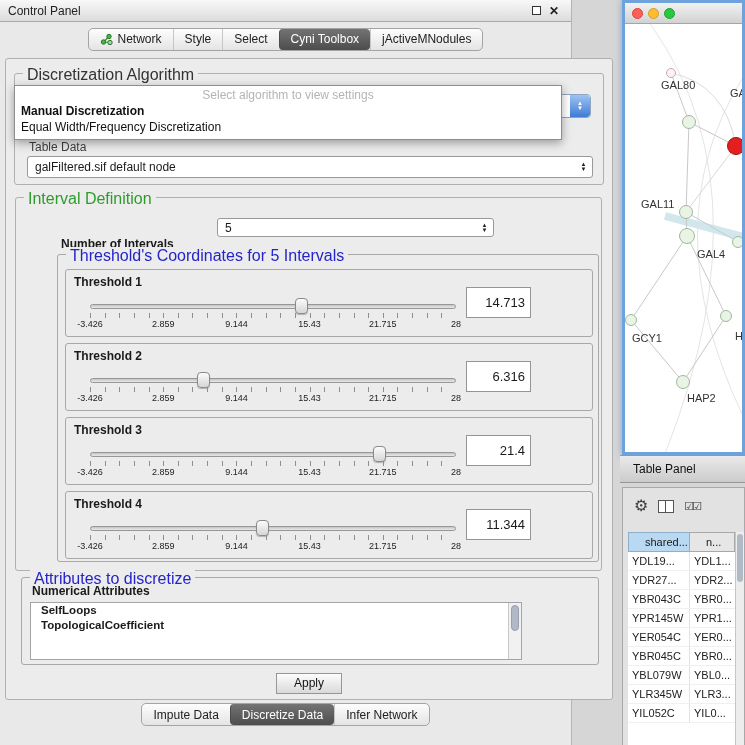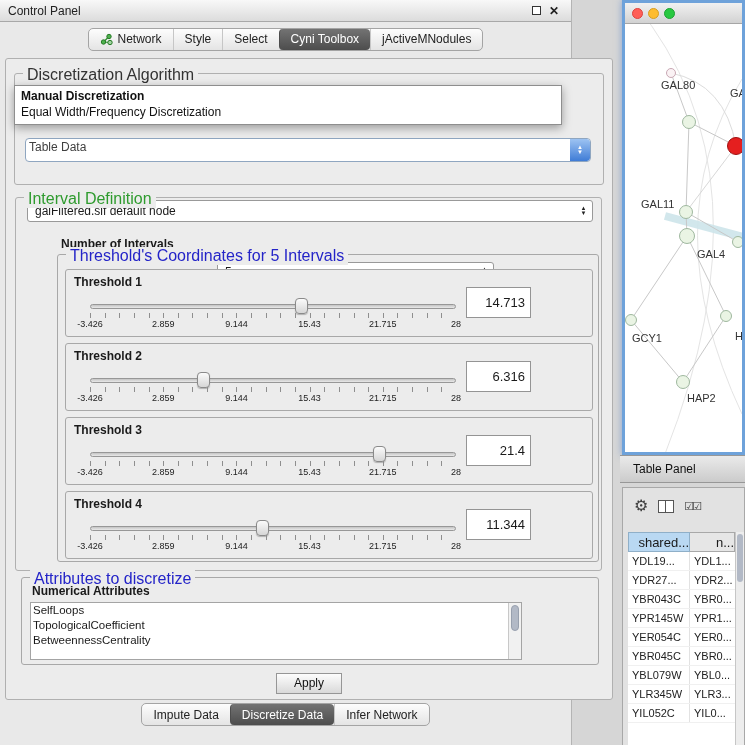--- a/index.html
+++ b/index.html
@@ -21,21 +21,21 @@
 
   .main-panel{position:absolute;left:5px;top:58px;width:608px;height:642px;background:#ececec;border:1px solid #b0b0b0;border-radius:3px;}
 
   .group{position:absolute;border:1px solid #b0b0b0;border-radius:3px;}
   .legend{position:absolute;top:-8px;left:8px;background:#ececec;padding:0 4px;font-size:16px;color:#333;white-space:nowrap;}
   .legend.green{color:#2e9b2e;}
   .legend.blue{color:#2424c8;}
 
   
   .algo-group{left:8px;top:14px;width:590px;height:112px;}
-  .combo{position:absolute;background:#fff;border:1px solid #999;border-radius:3px;display:flex;align-items:center;font-size:12px;overflow:hidden;margin-top:44px;}
+  .combo{position:absolute;background:#fff;border:1px solid #999;border-radius:3px;display:flex;align-items:center;font-size:12px;overflow:hidden;}
   .combo .val{flex:1;padding-left:7px;white-space:nowrap;overflow:hidden;}
   .combo .arrows{width:15px;display:flex;flex-direction:column;align-items:center;justify-content:center;color:#222;font-size:6px;line-height:5px;padding-right:2px;}
   .algo-combo{left:10px;top:20px;width:566px;height:24px;border-color:#8fa6c0;border-radius:4px;}
   .algo-combo .stepper{width:20px;height:100%;border-radius:0 3px 3px 0;background:linear-gradient(#9dc3f2,#3f7cd6);display:flex;flex-direction:column;align-items:center;justify-content:center;color:#fff;font-size:6px;line-height:5px;}
   .td-label{position:absolute;left:14px;top:66px;font-size:12px;color:#404040;}
   .td-combo{left:12px;top:82px;width:566px;height:22px;}
 
   
   .algo-dropdown{position:absolute;left:8px;top:26px;width:548px;background:#fff;border:1px solid #8e8e8e;box-shadow:0 3px 9px rgba(0,0,0,.35);z-index:40;padding:2px 0 4px;}
   .dd-prompt{text-align:center;color:#b4b4b4;font-size:12px;height:15px;line-height:15px;}
@@ -54,21 +54,21 @@
   .track{position:absolute;left:0;right:0;top:8px;height:5px;background:linear-gradient(#c4c4c4,#e9e9e9);border:1px solid #979797;border-radius:3px;}
   .thumb{position:absolute;top:2px;width:13px;height:16px;background:linear-gradient(#fbfbfb,#d6d6d6);border:1px solid #8a8a8a;border-radius:4px;box-shadow:0 1px 1px rgba(0,0,0,.25);}
   .ticks{position:absolute;left:0;right:0;top:17px;height:5px;background-image:repeating-linear-gradient(90deg,#8e8e8e 0 1px,transparent 1px 14.64px);}
   .scale{position:absolute;left:0;right:0;top:23px;height:11px;}
   .scale span{position:absolute;transform:translateX(-50%);font-size:9px;color:#222;white-space:nowrap;}
 
   
   .attr-group{left:15px;top:518px;width:578px;height:88px;border-color:#a8a8a8;}
   .attr-list-label{position:absolute;left:10px;top:6px;font-weight:bold;font-size:12px;}
   .attr-list{position:absolute;left:8px;top:24px;width:492px;height:58px;background:#fff;border:1px solid #a4a4a4;overflow:hidden;}
-  .attr-item{font-size:11.5px;line-height:15px;padding-left:2px;white-space:nowrap;}
+  .attr-item{font-size:11.5px;line-height:15px;padding-left:10px;white-space:nowrap;font-weight:bold;}
   .attr-scroll{position:absolute;right:0;top:0;bottom:0;width:13px;background:#f1f1f1;border-left:1px solid #c8c8c8;}
   .attr-scroll .sthumb{position:absolute;left:2px;top:2px;width:8px;height:26px;background:#b2b9c6;border-radius:4px;border:1px solid #98a0ae;}
 
   .apply-btn{position:absolute;left:50%;top:614px;transform:translateX(-50%);width:66px;height:21px;border:1px solid #969696;border-radius:0;background:linear-gradient(#fdfdfd,#d9d9d9);font-size:12px;color:#111;text-align:center;line-height:19px;font-family:"Liberation Sans",sans-serif;}
 
   .bottom-tabbar{position:absolute;left:0;top:703px;width:100%;display:flex;justify-content:center;}
 
   
   .right-panel{position:absolute;left:620px;top:0;width:125px;height:745px;background:#d6d6d6;}
   .net-window{position:absolute;left:2px;top:0;width:123px;height:455px;border:3px solid #6ea2da;background:#e6e6e6;box-shadow:0 0 7px rgba(70,120,200,.55);}
@@ -84,21 +84,21 @@
 
   .tp-header{position:absolute;left:0;top:455px;width:125px;height:28px;background:linear-gradient(#eaeaea,#cbcbcb);border-top:1px solid #979797;border-bottom:1px solid #979797;display:flex;align-items:center;padding-left:13px;font-size:12px;color:#111;}
 
   .table-window{position:absolute;left:2px;top:487px;width:123px;height:258px;background:#e2e2e2;border:1px solid #a8a8a8;border-bottom:none;}
   .tt-toolbar{height:36px;display:flex;align-items:center;gap:10px;padding-left:11px;}
   .gear{font-size:16px;color:#3f3f3f;line-height:1;}
   .col-icon{width:16px;height:13px;border:1px solid #555;background:linear-gradient(90deg,#fff 0 6px,#555 6px 7px,#fff 7px);}
   .cb-pair{font-size:11px;color:#333;letter-spacing:-2px;line-height:1;}
   .node-table{position:absolute;left:5px;top:44px;right:9px;bottom:0;background:#fff;overflow:hidden;}
   .thead{display:flex;height:20px;}
-  .th{font-size:13px;line-height:19px;padding-left:4px;overflow:hidden;white-space:nowrap;text-align:right;}
+  .th{font-size:11px;line-height:19px;padding-left:16px;overflow:hidden;white-space:nowrap;}
   .th.c0{width:62px;background:#b9d8f2;border:1px solid #8fafc8;}
   .th.c1{flex:1;background:#e6e6e6;border:1px solid #a8a8a8;border-left:none;}
   .trow{display:flex;height:19px;border-bottom:1px solid #f0f0f0;justify-content:flex-end;}
   .tcell{font-size:11px;line-height:18px;padding-left:4px;overflow:hidden;white-space:nowrap;color:#222;}
   .tcell.c0{width:62px;border-right:1px solid #e2e2e2;}
   .tcell.c1{flex:1;}
   .v-scroll{position:absolute;right:0;top:44px;bottom:0;width:9px;background:#ededed;border-left:1px solid #c6c6c6;}
   .v-scroll .sthumb{position:absolute;left:1px;top:2px;width:6px;height:48px;background:#b2b9c6;border-radius:3px;}
 </style>
 </head>
@@ -154,20 +154,21 @@
       <div class="combo td-combo">
         <span class="val">galFiltered.sif default node</span>
         <span class="arrows">
           <span>▲</span>
             <span>▼</span>
         </span>
       </div>
     </div>
 
     <div class="algo-dropdown">
+      <div class="dd-prompt">Select algorithm to view settings</div>
       <div class="dd-item bold">Manual Discretization</div>
       <div class="dd-item">Equal Width/Frequency Discretization</div>
     </div>
 
     <div class="group interval-group">
       <span class="legend green">Interval Definition</span>
 
       <div class="noi-label">Number of Intervals</div>
       <div class="combo noi-combo">
         <span class="val">5</span>
@@ -256,21 +257,20 @@
 
     <div class="group attr-group">
       <span class="legend blue">Attributes to discretize</span>
       <div class="attr-list-label">Numerical Attributes</div>
       <div class="attr-list">
         <div class="attr-scroll">
           <div class="sthumb"></div>
         </div>
       <div class="attr-item">SelfLoops</div>
           <div class="attr-item">TopologicalCoefficient</div>
-          <div class="attr-item">BetweennessCentrality</div>
         </div>
     </div>
 
     <button class="apply-btn">Apply</button>
   </div>
 
   <div class="bottom-tabbar">
     <div class="seg">
       <div class="tab">
           <span>Impute Data</span>

